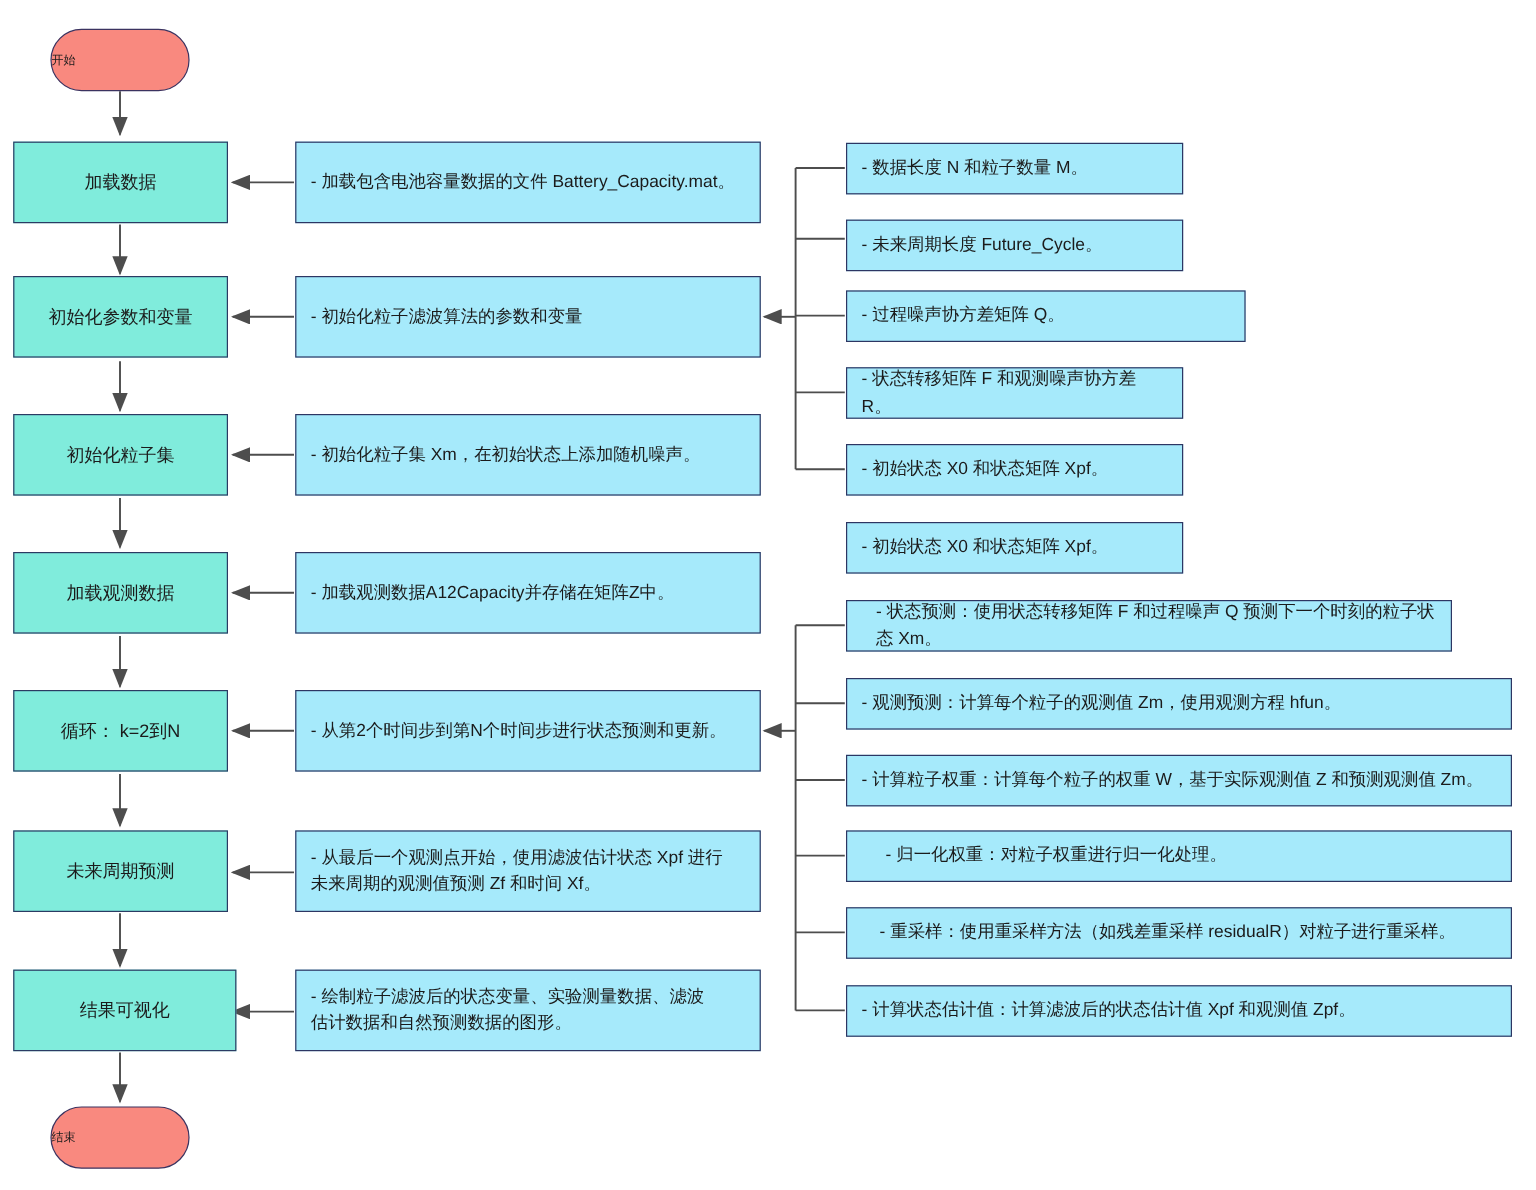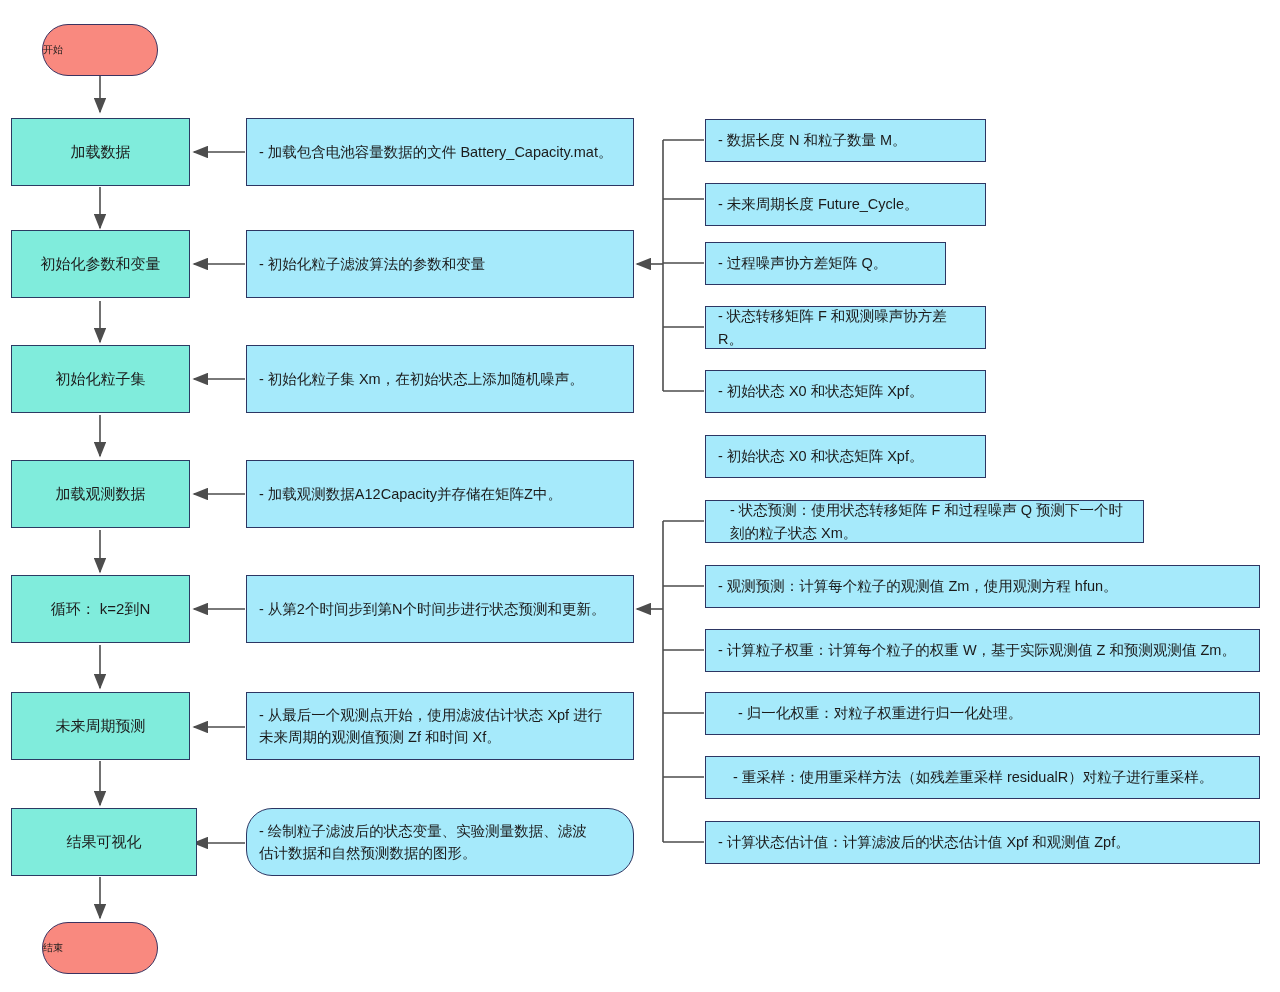--- a/index.html
+++ b/index.html
@@ -152,46 +152,46 @@
   <div class="note node" style="left:246px; top:460px; width:388px; height:68px;">
     <span class="note-text">- 加载观测数据A12Capacity并存储在矩阵Z中。</span>
   </div>
   <div class="note node" style="left:246px; top:575px; width:388px; height:68px;">
     <span class="note-text">- 从第2个时间步到第N个时间步进行状态预测和更新。</span>
   </div>
   <div class="note node multiline" style="left:246px; top:692px; width:388px; height:68px;">
     <span class="note-text">- 从最后一个观测点开始，使用滤波估计状态 Xpf 进行
   未来周期的观测值预测 Zf 和时间 Xf。</span>
   </div>
-  <div class="note node multiline" style="left:246px; top:808px; width:388px; height:68px;border-radius:26px;">
+  <div class="note node multiline" style="left:246px; top:808px; width:388px; height:68px;">
     <span class="note-text">- 绘制粒子滤波后的状态变量、实验测量数据、滤波
   估计数据和自然预测数据的图形。</span>
   </div>
 
   <div class="note node" style="left:705px; top:119px; width:281px; height:43px;">
     <span class="note-text">- 数据长度 N 和粒子数量 M。</span>
   </div>
   <div class="note node" style="left:705px; top:183px; width:281px; height:43px;">
     <span class="note-text">- 未来周期长度 Future_Cycle。</span>
   </div>
-  <div class="note node" style="left:705px; top:242px; width:241px; height:43px;">
+  <div class="note node" style="left:705px; top:242px; width:333px; height:43px;">
     <span class="note-text">- 过程噪声协方差矩阵 Q。</span>
   </div>
   <div class="note node" style="left:705px; top:306px; width:281px; height:43px;">
     <span class="note-text">- 状态转移矩阵 F 和观测噪声协方差 R。</span>
   </div>
   <div class="note node" style="left:705px; top:370px; width:281px; height:43px;">
     <span class="note-text">- 初始状态 X0 和状态矩阵 Xpf。</span>
   </div>
 
   <div class="note node" style="left:705px; top:435px; width:281px; height:43px;">
     <span class="note-text">- 初始状态 X0 和状态矩阵 Xpf。</span>
   </div>
 
-  <div class="note node" style="left:705px; top:500px; width:439px; height:43px;padding-left:24px;">
+  <div class="note node" style="left:705px; top:500px; width:505px; height:43px;padding-left:24px;">
     <span class="note-text">- 状态预测：使用状态转移矩阵 F 和过程噪声 Q 预测下一个时刻的粒子状态 Xm。</span>
   </div>
   <div class="note node" style="left:705px; top:565px; width:555px; height:43px;">
     <span class="note-text">- 观测预测：计算每个粒子的观测值 Zm，使用观测方程 hfun。</span>
   </div>
   <div class="note node" style="left:705px; top:629px; width:555px; height:43px;">
     <span class="note-text">- 计算粒子权重：计算每个粒子的权重 W，基于实际观测值 Z 和预测观测值 Zm。</span>
   </div>
   <div class="note node" style="left:705px; top:692px; width:555px; height:43px;padding-left:32px;">
     <span class="note-text">- 归一化权重：对粒子权重进行归一化处理。</span>

